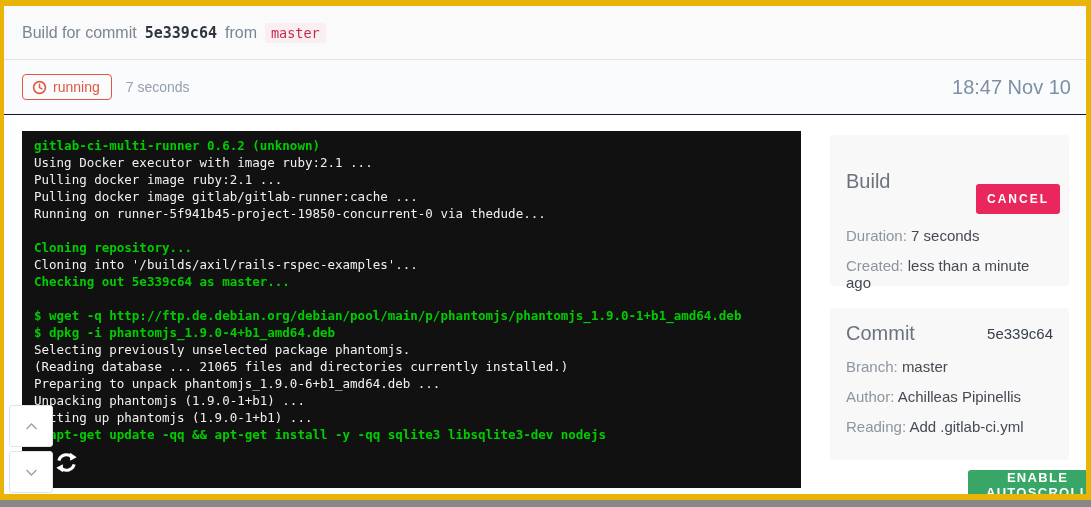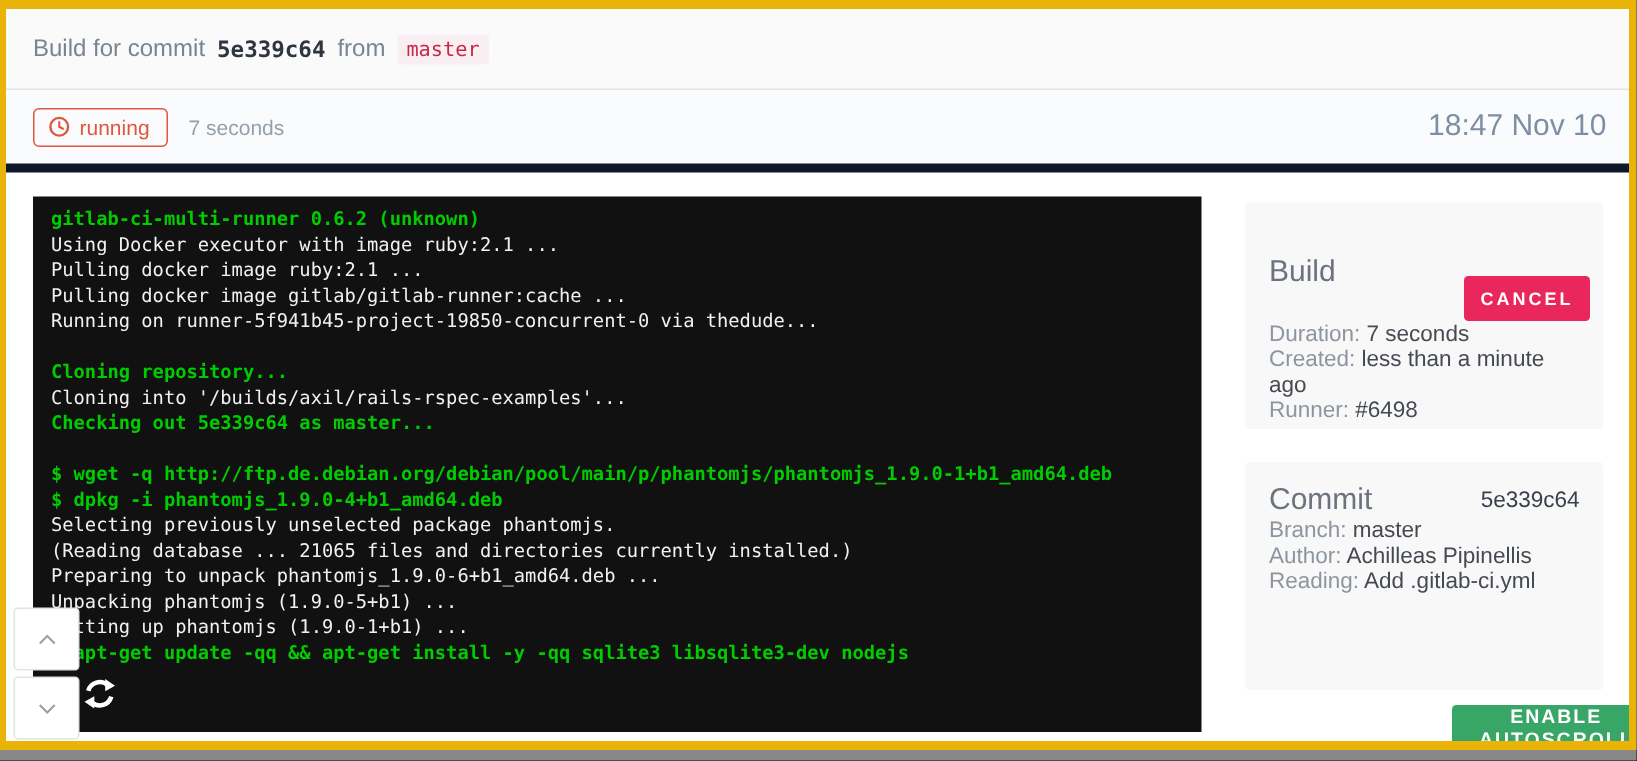--- a/index.html
+++ b/index.html
@@ -39,21 +39,21 @@
     font-size: 13.5px;
     color: var(--branch-code-red, #c62a4b);
     background: #f9eef1;
     padding: 2px 6px; border-radius: 3px;
   }
 
   
   .band-status {
     position: absolute; left: 0; top: 54px; width: 100%; height: 55px;
     background: #fafbfc;
-    border-bottom: 6px solid #0f172a;
+    border-bottom: 1px solid #0f172a;
     display: flex; align-items: center;
     padding: 0 15px 0 18px;
     justify-content: space-between;
   }
   .status-badge {
     display: inline-flex; align-items: center; gap: 6px;
     border: 1px solid var(--accent-red, #e0563f);
     color: var(--accent-red, #e0563f);
     border-radius: 4px;
     padding: 4px 11px 4px 9px;
@@ -107,21 +107,21 @@
     position: absolute; left: 826px; width: 239px;
     background: #f8f8f8;
     border-radius: 3px;
     padding: 14px 16px;
   }
   .panel.build { top: 19px; height: 151px; }
   .panel.commit { top: 192px; height: 152px; }
   .panel-head { display: flex; align-items: center; justify-content: space-between; }
   .panel-title { font-size: 20px; font-weight: 400; color: #6b737e; }
   .panel-sha { font-size: 15px; color: #38404d; }
-  .panel-row { font-size: 15px; color: #8d959e; }
+  .panel-row { margin-top: 13px; font-size: 15px; color: #8d959e; }
   .panel-row .value { color: #454a52; }
 
   .btn-cancel {
     background: var(--cancel-pink, #e9275c);
     color: #fff; border: none; border-radius: 3px;
     font-family: "Liberation Sans", sans-serif;
     font-size: 12px; font-weight: 700; letter-spacing: 2px;
     padding: 8px 11px;
     cursor: pointer;
     margin-right: -7px;
@@ -175,21 +175,21 @@
             <div class="tline">&nbsp;</div>
             <div class="tline green">Cloning repository...</div>
             <div class="tline">Cloning into '/builds/axil/rails-rspec-examples'...</div>
             <div class="tline green">Checking out 5e339c64 as master...</div>
             <div class="tline">&nbsp;</div>
             <div class="tline green">$ wget -q http://ftp.de.debian.org/debian/pool/main/p/phantomjs/phantomjs_1.9.0-1+b1_amd64.deb</div>
             <div class="tline green">$ dpkg -i phantomjs_1.9.0-4+b1_amd64.deb</div>
             <div class="tline">Selecting previously unselected package phantomjs.</div>
             <div class="tline">(Reading database ... 21065 files and directories currently installed.)</div>
             <div class="tline">Preparing to unpack phantomjs_1.9.0-6+b1_amd64.deb ...</div>
-            <div class="tline">Unpacking phantomjs (1.9.0-5+b1) ...</div>
+            <div class="tline">Unpacking phantomjs (1.9.0-1+b1) ...</div>
             <div class="tline">Setting up phantomjs (1.9.0-1+b1) ...</div>
             <div class="tline green">$ apt-get update -qq &amp;&amp; apt-get install -y -qq sqlite3 libsqlite3-dev nodejs</div>
           </div>
         <svg class="spinner" viewBox="0 0 24 24">
           <g stroke="#ffffff" stroke-width="3.2" fill="none">
             <path d="M4 10 A 8.3 8.3 0 0 1 17.5 6"></path>
             <path d="M20 14 A 8.3 8.3 0 0 1 6.5 18"></path>
           </g>
           <polygon points="15.8,1.8 22.6,6.4 15.8,10.2" fill="#ffffff"></polygon>
           <polygon points="8.2,22.2 1.4,17.6 8.2,13.8" fill="#ffffff"></polygon>

